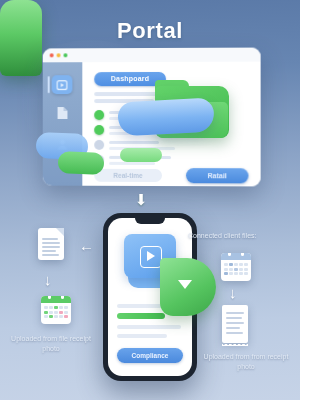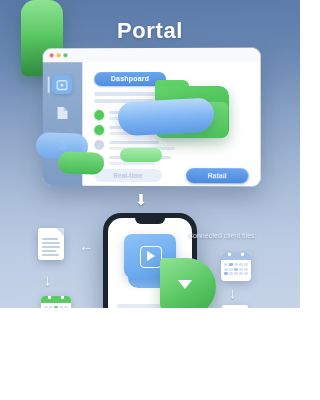--- a/index.html
+++ b/index.html
@@ -9,31 +9,30 @@
   body {
     width: 300px;
     height: 400px;
     overflow: hidden;
     font-family: "Liberation Sans", sans-serif;
   }
 
   #scene {
     position: relative;
     width: 300px;
-    height: 308px;
+    height: 400px;
     background: linear-gradient(178deg, #5a79a7 0%, #6versionholder 0%);
     background: linear-gradient(178deg,
         #5a79a7 0%,
         #6786b2 18%,
         #8ba3c6 40%,
         #aabdd8 62%,
         #bccce3 80%,
         #c6d3e7 100%);
     overflow: hidden;
-    padding-left: 21px;
   }
 
   
   #title {
     position: absolute;
     top: 18px;
     left: 0;
     width: 300px;
     text-align: center;
     color: #ffffff;

